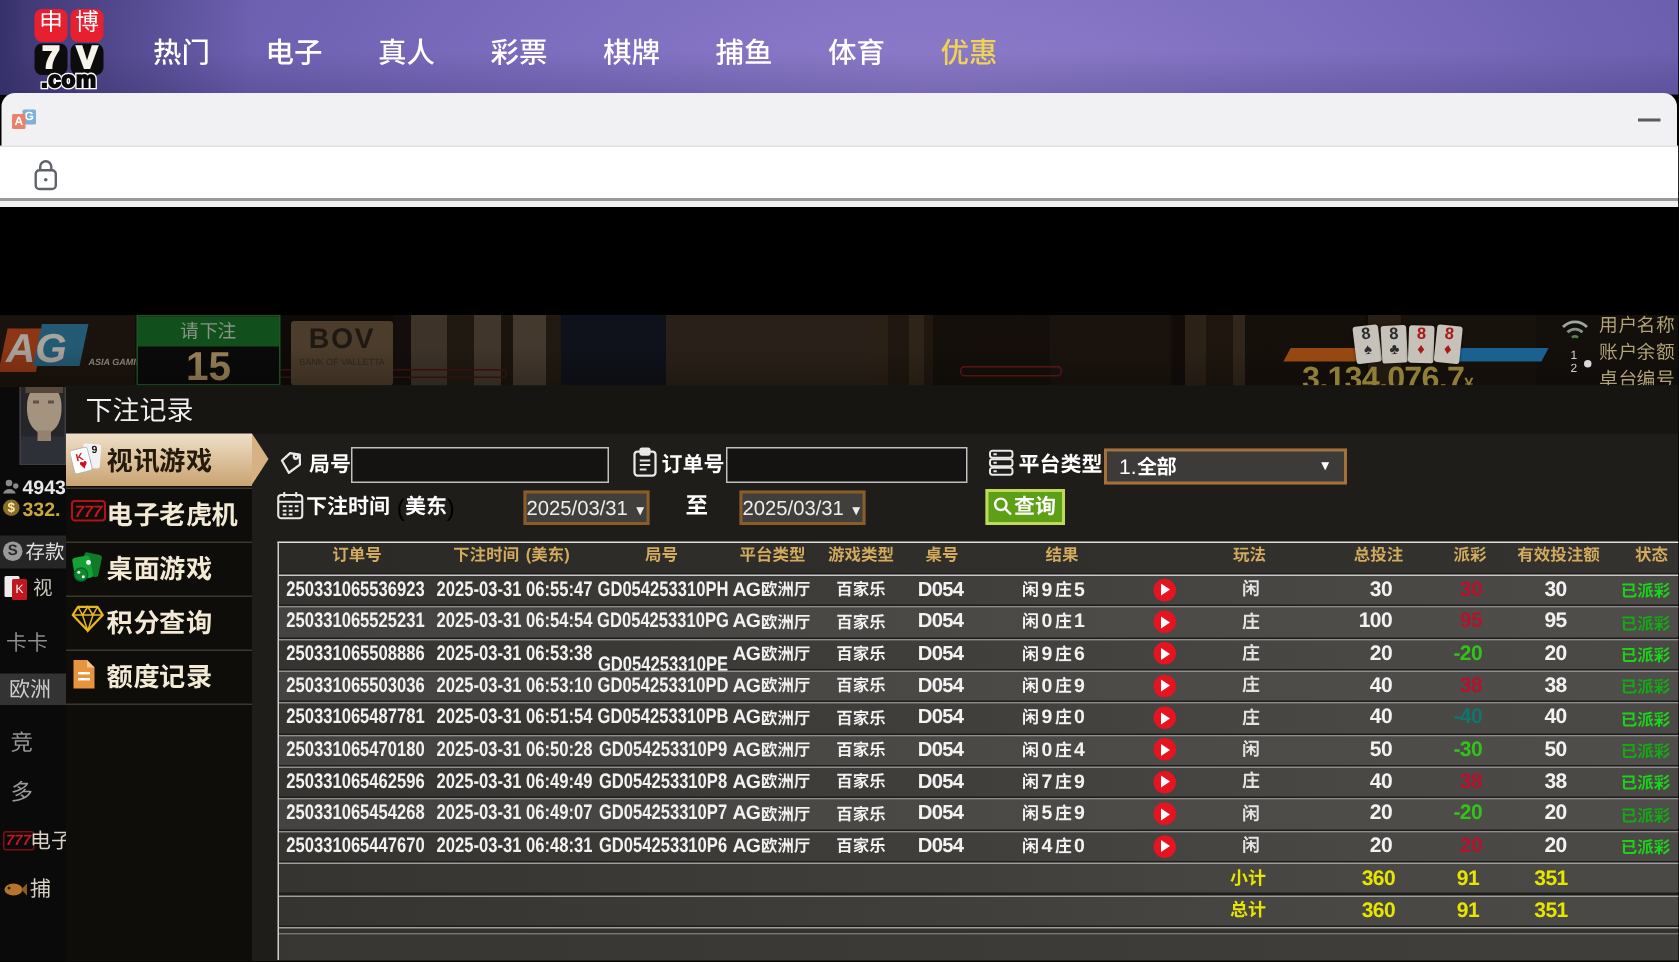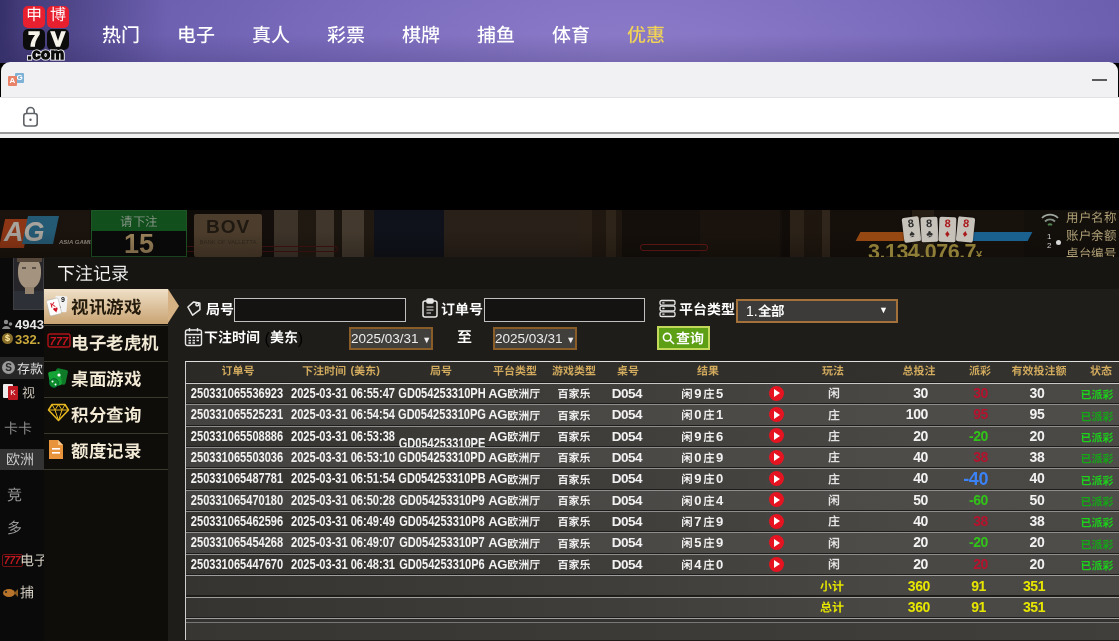--- a/index.html
+++ b/index.html
@@ -797,21 +797,21 @@
         </svg><span style="color:#f2f2f2;font-size:13px;font-weight:bold;margin:0 1.5px">9</span><svg class="cg" width="11.5" height="11.5" viewBox="0 -880 1000 1000" style="vertical-align:-1.50px;" fill="#f2f2f2">
           <use href="#b5E84"></use>
         </svg><span style="color:#f2f2f2;font-size:13px;font-weight:bold;margin:0 1.5px">0</span></div>
       <div class="abs" style="left:582.5px;top:109.1px;width:15px;height:15px;border-radius:50%;background:#e51420">
         <div style="width:0;height:0;border-top:4px solid transparent;border-bottom:4px solid transparent;border-left:6px solid #fff;margin:3.5px 0 0 5.5px"></div>
       </div>
       <div class="abs" style="left:648.0px;top:107.2px;transform:translateX(-50%);white-space:nowrap"><svg class="cg" width="12" height="12" viewBox="0 -880 1000 1000" style="vertical-align:-1.56px;" fill="#e4e4e4">
           <use href="#b5E84"></use>
         </svg></div>
       <div class="abs" style="right:213.0px;top:107.2px;white-space:nowrap"><span style="color:#f2f2f2;font-size:14px;font-weight:bold;letter-spacing:-.4px">40</span></div>
-      <div class="abs" style="right:153.0px;top:107.2px;white-space:nowrap"><span style="color:#3b82f6;font-size:18px;font-weight:bold;letter-spacing:-.4px">-40</span></div>
+      <div class="abs" style="right:153.0px;top:107.2px;white-space:nowrap"><span style="color:#0f766e;font-size:14px;font-weight:bold;letter-spacing:-.4px">-40</span></div>
       <div class="abs" style="left:851.0px;top:107.2px;transform:translateX(-50%);white-space:nowrap"><span style="color:#f2f2f2;font-size:14px;font-weight:bold;letter-spacing:-.4px">40</span></div>
       <div class="abs" style="left:911.0px;top:108.2px;transform:translateX(-50%);white-space:nowrap"><svg class="cg" width="11" height="11" viewBox="0 -880 1000 1000" style="vertical-align:-1.43px;" fill="#1bd41a">
           <use href="#b5DF2"></use>
         </svg><svg class="cg" width="11" height="11" viewBox="0 -880 1000 1000" style="vertical-align:-1.43px;" fill="#1bd41a">
           <use href="#b6D3E"></use>
         </svg><svg class="cg" width="11" height="11" viewBox="0 -880 1000 1000" style="vertical-align:-1.43px;" fill="#1bd41a">
           <use href="#b5F69"></use>
         </svg></div>
       <div class="abs" style="left:0;top:127.8px;width:956px;height:20.35px;background:linear-gradient(90deg,#454341,#4c4a47 55%,#504e4b);border-top:1px solid #8e8e8e"></div>
       <div class="abs" style="left:51.0px;top:128.6px;transform:translateX(-50%);white-space:nowrap"><span style="display:inline-block;color:#f2f2f2;font-size:14px;font-weight:bold;transform:scaleX(.79)">250331065470180</span></div>
@@ -837,21 +837,21 @@
         </svg><span style="color:#f2f2f2;font-size:13px;font-weight:bold;margin:0 1.5px">0</span><svg class="cg" width="11.5" height="11.5" viewBox="0 -880 1000 1000" style="vertical-align:-1.50px;" fill="#f2f2f2">
           <use href="#b5E84"></use>
         </svg><span style="color:#f2f2f2;font-size:13px;font-weight:bold;margin:0 1.5px">4</span></div>
       <div class="abs" style="left:582.5px;top:130.4px;width:15px;height:15px;border-radius:50%;background:#e51420">
         <div style="width:0;height:0;border-top:4px solid transparent;border-bottom:4px solid transparent;border-left:6px solid #fff;margin:3.5px 0 0 5.5px"></div>
       </div>
       <div class="abs" style="left:648.0px;top:128.6px;transform:translateX(-50%);white-space:nowrap"><svg class="cg" width="12" height="12" viewBox="0 -880 1000 1000" style="vertical-align:-1.56px;" fill="#e4e4e4">
           <use href="#b95F2"></use>
         </svg></div>
       <div class="abs" style="right:213.0px;top:128.6px;white-space:nowrap"><span style="color:#f2f2f2;font-size:14px;font-weight:bold;letter-spacing:-.4px">50</span></div>
-      <div class="abs" style="right:153.0px;top:128.6px;white-space:nowrap"><span style="color:#31c418;font-size:14px;font-weight:bold;letter-spacing:-.4px">-60</span></div>
+      <div class="abs" style="right:153.0px;top:128.6px;white-space:nowrap"><span style="color:#31c418;font-size:14px;font-weight:bold;letter-spacing:-.4px">-30</span></div>
       <div class="abs" style="left:851.0px;top:128.6px;transform:translateX(-50%);white-space:nowrap"><span style="color:#f2f2f2;font-size:14px;font-weight:bold;letter-spacing:-.4px">50</span></div>
       <div class="abs" style="left:911.0px;top:129.6px;transform:translateX(-50%);white-space:nowrap"><svg class="cg" width="11" height="11" viewBox="0 -880 1000 1000" style="vertical-align:-1.43px;" fill="#14a816">
           <use href="#b5DF2"></use>
         </svg><svg class="cg" width="11" height="11" viewBox="0 -880 1000 1000" style="vertical-align:-1.43px;" fill="#14a816">
           <use href="#b6D3E"></use>
         </svg><svg class="cg" width="11" height="11" viewBox="0 -880 1000 1000" style="vertical-align:-1.43px;" fill="#14a816">
           <use href="#b5F69"></use>
         </svg></div>
       <div class="abs" style="left:0;top:149.1px;width:956px;height:20.35px;background:linear-gradient(90deg,#363431,#403e3b 45%,#4a4845 75%,#4b4946);border-top:1px solid #8e8e8e"></div>
       <div class="abs" style="left:51.0px;top:149.9px;transform:translateX(-50%);white-space:nowrap"><span style="display:inline-block;color:#f2f2f2;font-size:14px;font-weight:bold;transform:scaleX(.79)">250331065462596</span></div>

